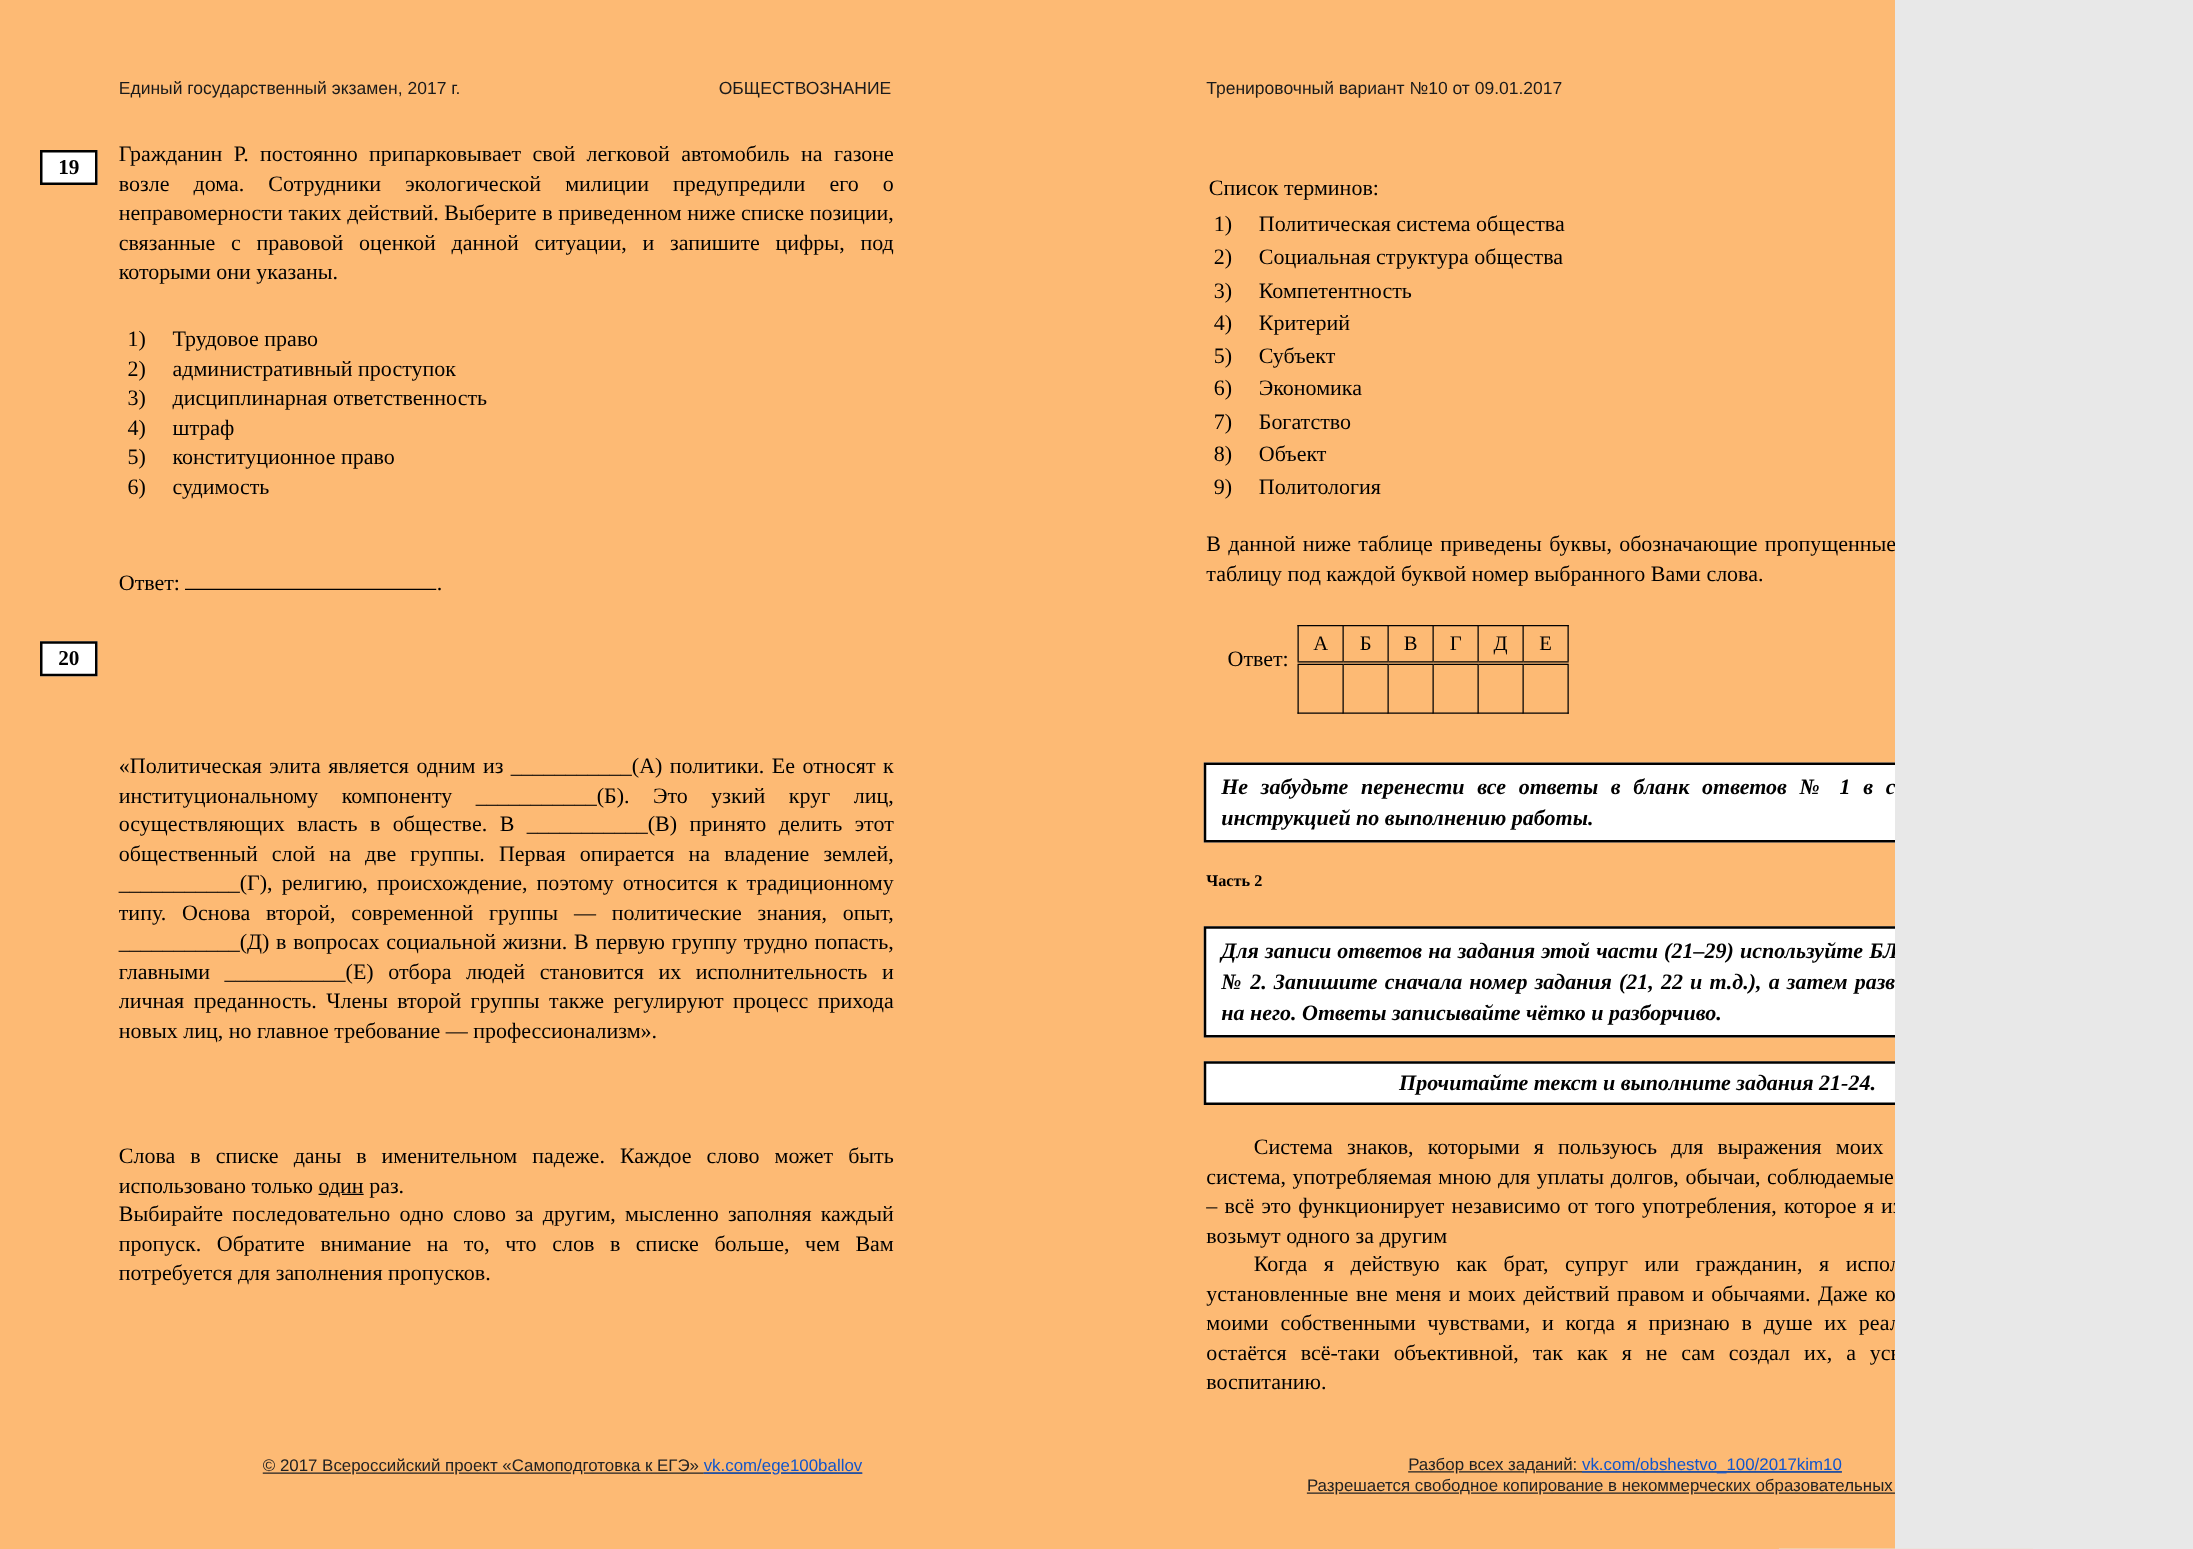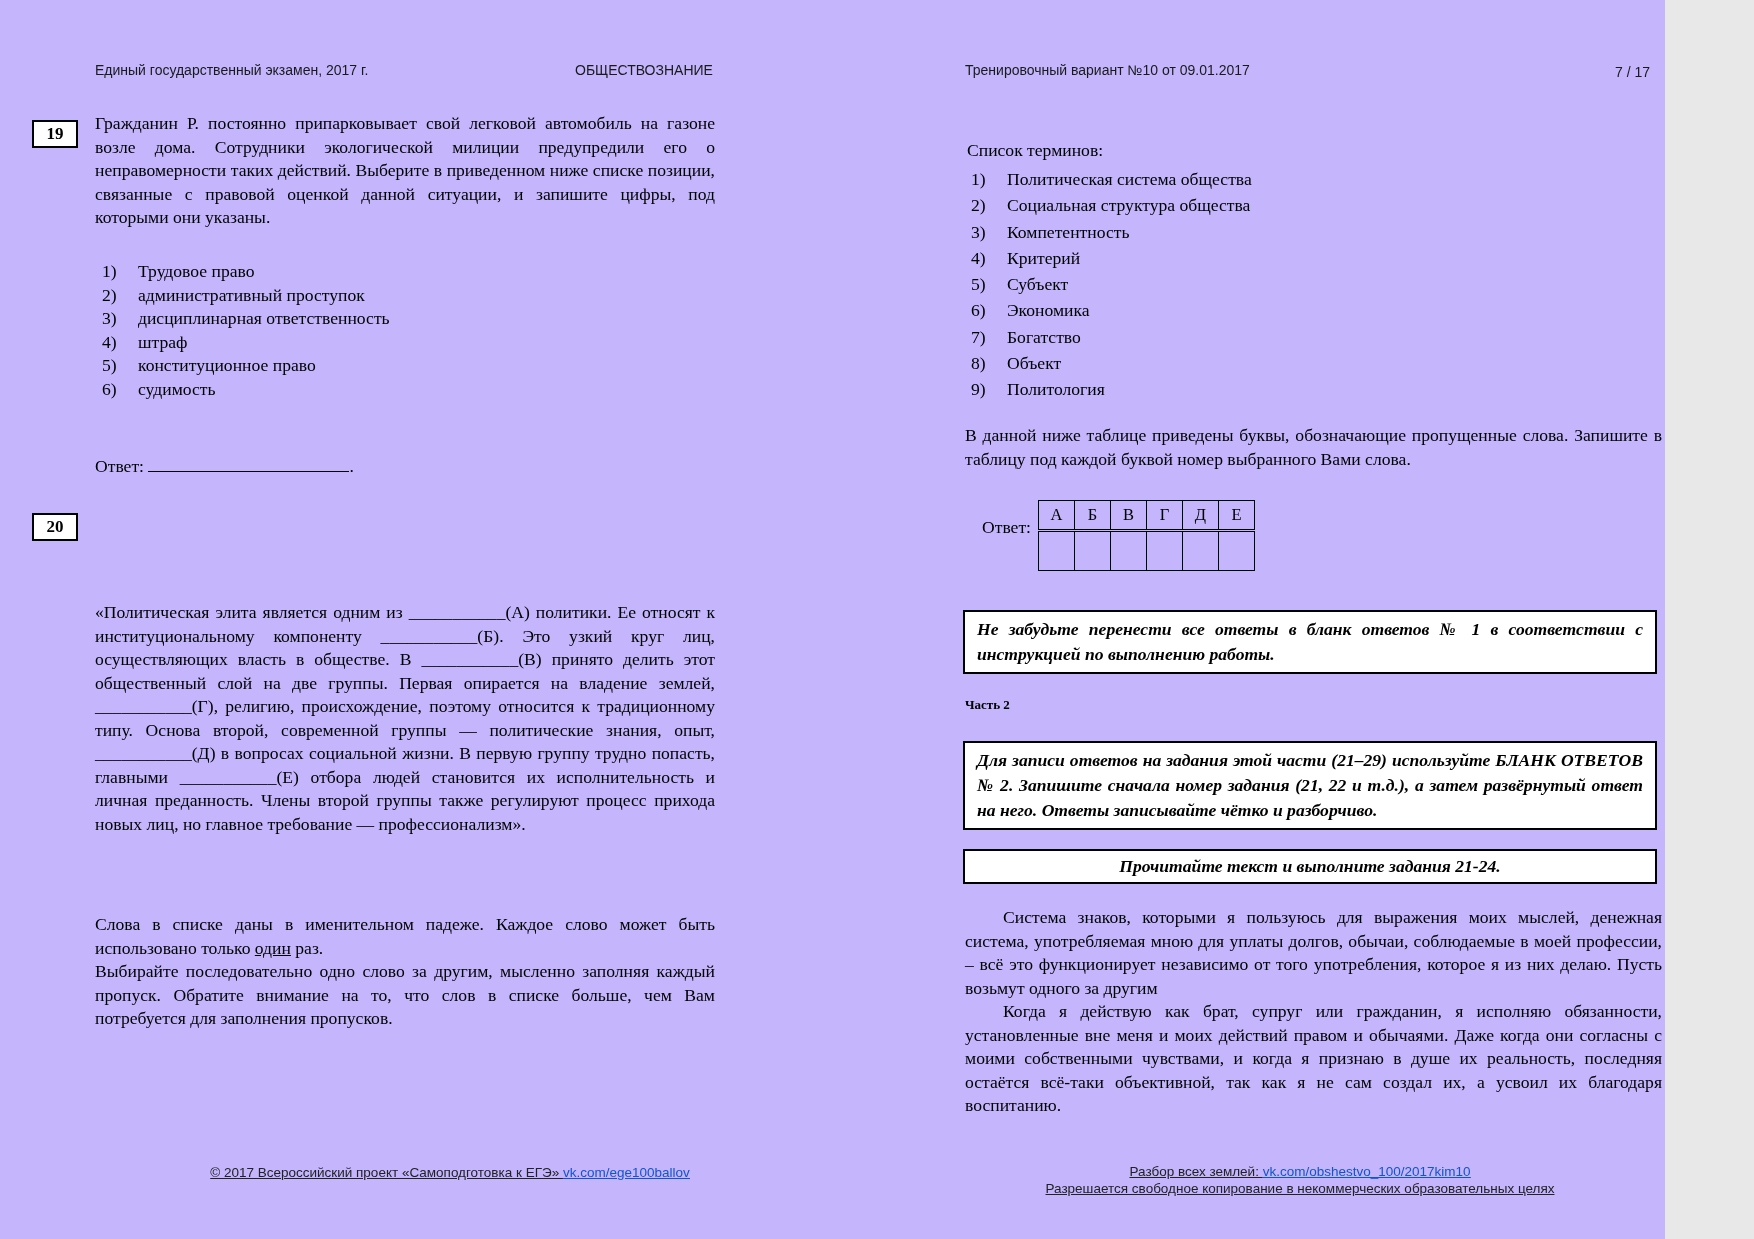--- a/index.html
+++ b/index.html
@@ -1,16 +1,16 @@
 <!DOCTYPE html>
 <html lang="ru"><head>
 <meta charset="utf-8">
 <style>
   html,body{margin:0;padding:0;background:#e8e8e8;}
-  #page{position:relative;width:1665px;height:1239px;background:#c4b5fd;
+  #page{position:relative;width:1516px;height:1239px;background:#fdba74;
         font-family:"Liberation Serif", serif;color:#000;overflow:hidden;}
   .abs{position:absolute;}
   
   .sans{font-family:"Liberation Sans", sans-serif;}
   .hdr{font-size:14px;color:#1a1a1a;white-space:nowrap;}
   
   .qnum{width:42px;height:24px;border:2px solid #000;font-weight:bold;font-size:17px;
         text-align:center;line-height:24px;background:#fff;}
   
   .body-txt{font-size:17.6px;line-height:23.5px;text-align:justify;}
@@ -242,17 +242,17 @@
 
   <div class="abs body-txt" style="left:965px;top:906px;width:697px;">
     <p class="indent">Система знаков, которыми я пользуюсь для выражения моих мыслей, денежная система, употребляемая мною для уплаты долгов, обычаи, соблюдаемые в моей профессии, – всё это функционирует независимо от того употребления, которое я из них делаю. Пусть возьмут одного за другим</p>
     <p class="indent">Когда я действую как брат, супруг или гражданин, я исполняю обязанности, установленные вне меня и моих действий правом и обычаями. Даже когда они согласны с моими собственными чувствами, и когда я признаю в душе их реальность, последняя остаётся всё-таки объективной, так как я не сам создал их, а усвоил их благодаря воспитанию.</p>
   </div>
 
   <div class="abs sans ftr" style="left:140px;top:1164px;width:620px;text-align:center;">
     <span>© 2017 Всероссийский проект «Самоподготовка к ЕГЭ» </span><a class="lnk">vk.com/ege100ballov</a>
   </div>
   <div class="abs sans ftr" style="left:960px;top:1163px;width:680px;text-align:center;">
-    <span>Разбор всех землей: </span><a class="lnk">vk.com/obshestvo_100/2017kim10</a>
+    <span>Разбор всех заданий: </span><a class="lnk">vk.com/obshestvo_100/2017kim10</a>
     <div>Разрешается свободное копирование в некоммерческих образовательных целях</div>
   </div>
 
 </div>
 
 </body></html>

